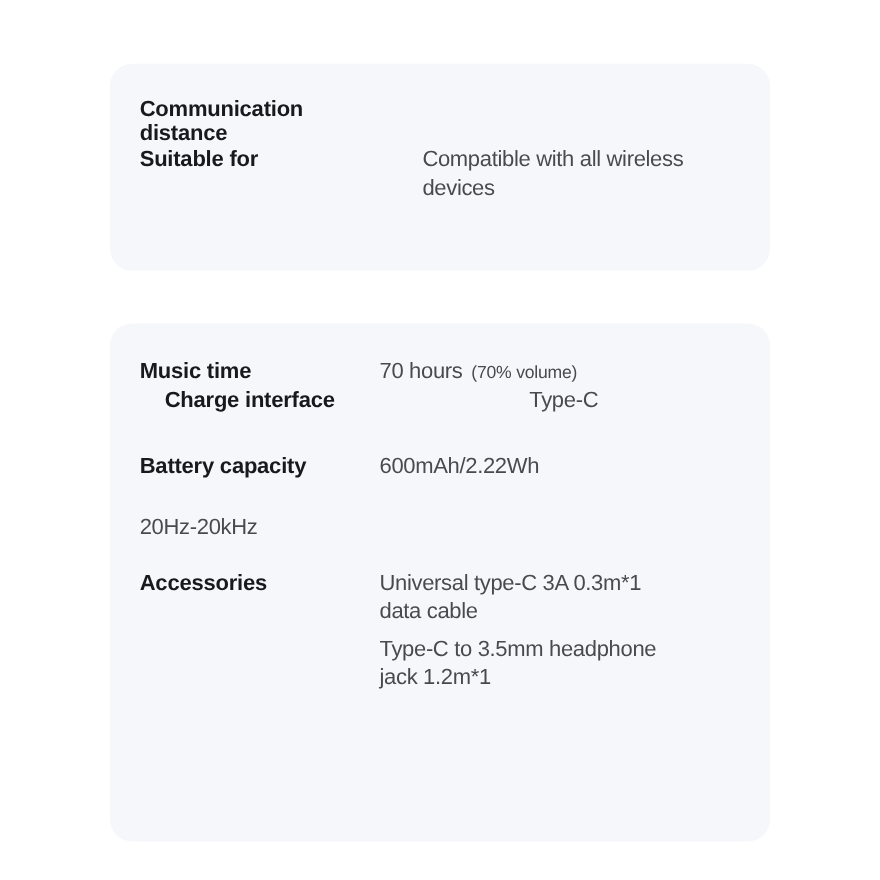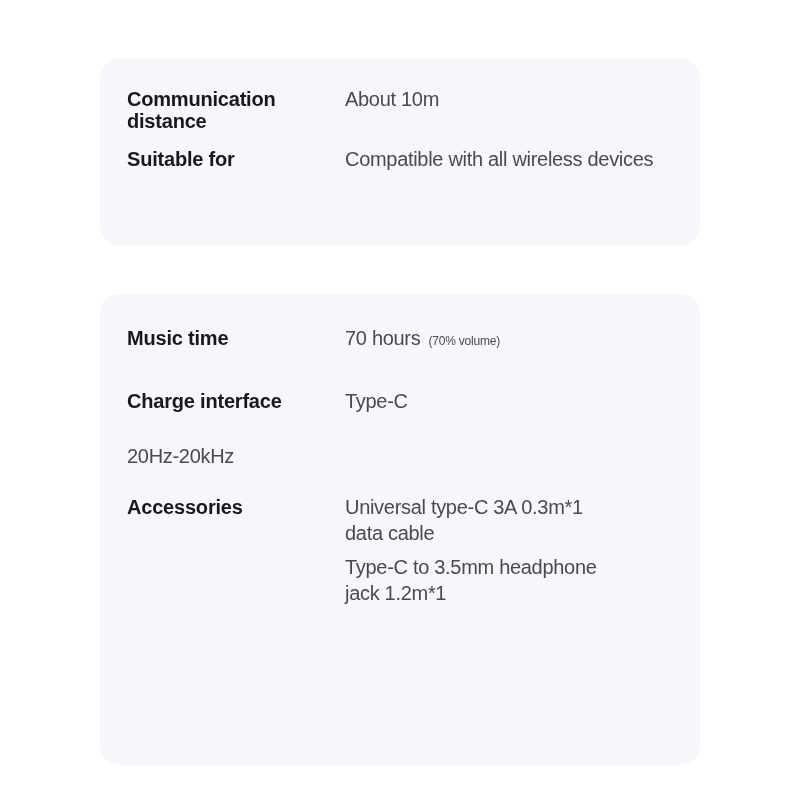--- a/index.html
+++ b/index.html
@@ -49,46 +49,43 @@
     line-height:26px;
     color:var(--value-color);
     letter-spacing:-0.3px;
     white-space:pre-line;
     margin-top:-2px;
   }
   .spec-value + .spec-value{
     margin-top:8px;
   }
   .spec-note{
-    font-size:12px;
+    font-size:16px;
     color:var(--value-color);
     letter-spacing:-0.2px;
     margin-left:8px;
   }
   
   .card-1 .spec-row + .spec-row.r2{margin-top:28px;flex-direction:column;}
-  .card-1 .spec-row + .spec-row.r3{margin-top:16px;}
-  .card-2 .spec-row + .spec-row.r2{margin-top:36px;}
+  .card-1 .spec-row + .spec-row.r3{margin-top:2px;gap:39px;}
+  .card-2 .spec-row + .spec-row.r2{text-align:center;}
   .card-2 .spec-row + .spec-row.r3{margin-top:34px;}
   .card-2 .spec-row + .spec-row.r4{margin-top:36px;}
   .card-2 .spec-row + .spec-row.r5{margin-top:31px;}
   .card-2 .spec-row + .spec-row.r6{margin-top:27px;}
 </style>
 </head>
 <body>
 
 <main>
 
   <section class="card card-1">
     <div class="spec-row r2">
       <div class="spec-label">Communication
 distance</div>
-      <div class="spec-value-col">
-        <div class="spec-value">About 10m</div>
-      </div>
     </div>
     <div class="spec-row r3">
       <div class="spec-label">Suitable for</div>
       <div class="spec-value-col">
         <div class="spec-value">Compatible with all wireless devices</div>
       </div>
     </div>
   </section>
 
   <section class="card card-2">
@@ -97,20 +94,26 @@
       <div class="spec-value-col">
         <div class="spec-value"><span>70 hours</span><span class="spec-note">(70% volume)</span></div>
       </div>
     </div>
     <div class="spec-row r2">
       <div class="spec-label">Charge interface</div>
       <div class="spec-value-col">
         <div class="spec-value">Type-C</div>
       </div>
     </div>
+    <div class="spec-row r4">
+      <div class="spec-label">Battery capacity</div>
+      <div class="spec-value-col">
+        <div class="spec-value">600mAh/2.22Wh</div>
+      </div>
+    </div>
     <div class="spec-row r5">
       <div class="spec-value-col">
         <div class="spec-value">20Hz-20kHz</div>
       </div>
     </div>
     <div class="spec-row r6">
       <div class="spec-label">Accessories</div>
       <div class="spec-value-col">
         <div class="spec-value">Universal type-C 3A 0.3m*1
 data cable</div>

